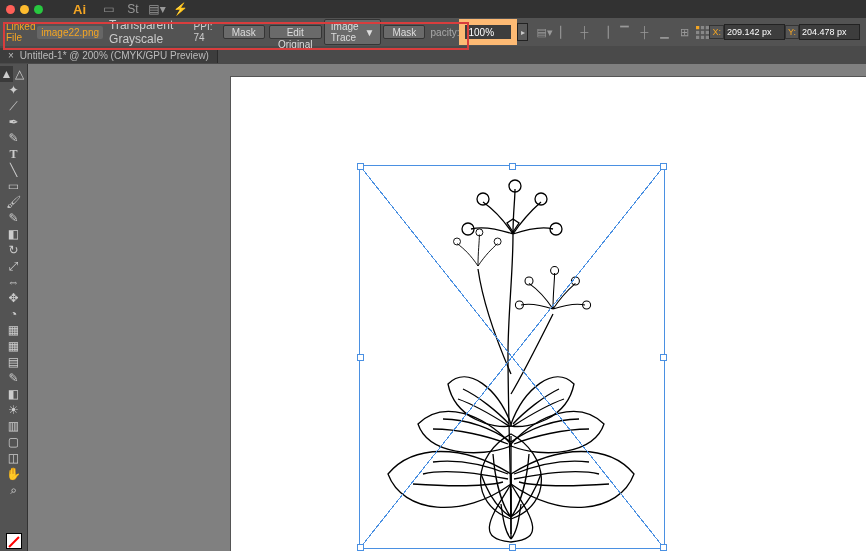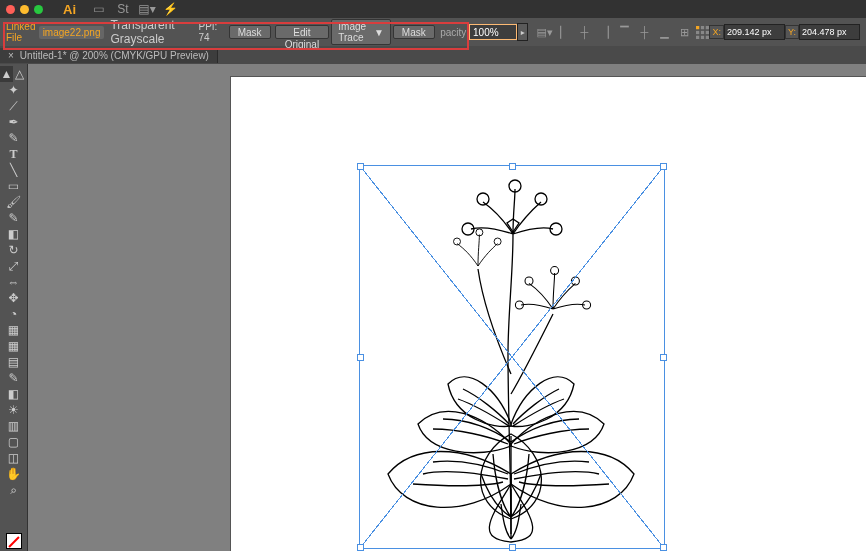--- a/index.html
+++ b/index.html
@@ -2,33 +2,33 @@
 <html><head>
 <meta charset="utf-8">
 <style>
   html,body{margin:0;padding:0;width:866px;height:551px;background:#4a4a4a;font-family:"Helvetica Neue",Arial,sans-serif;font-size:10px;color:#ccc;overflow:hidden;}
   .top-bar{height:18px;background:#323232;display:flex;align-items:center;padding:0 6px;gap:8px;}
   .traffic{display:flex;gap:5px;align-items:center;}
   .traffic span{width:9px;height:9px;border-radius:50%;display:inline-block;}
   .tr-red{background:#ff5f57;}
   .tr-yellow{background:#febc2e;}
   .tr-green{background:#28c840;}
-  .ai-logo{color:#f5a623;font-weight:bold;font-size:13px;margin-left:12px;}
+  .ai-logo{color:#f5a623;font-weight:bold;font-size:13px;margin-left:22px;}
   .tb-icons{display:flex;gap:10px;margin-left:8px;align-items:center;}
   .tb-icon{width:14px;height:14px;display:flex;align-items:center;justify-content:center;color:#999;font-size:12px;}
   .highlight-box{position:absolute;top:22px;left:3px;width:462px;height:24px;border:2px solid #d93d3d;z-index:10;pointer-events:none;}
   .control-bar{height:28px;background:#535353;display:flex;align-items:center;padding:0 6px;position:relative;font-size:10px;}
   .linked-file{color:#f5a623;font-size:10px;margin-right:0;}
   .filename{background:#666;color:#f5a623;padding:1px 4px;border-radius:2px;font-size:10px;}
   .grayscale{color:#ccc;margin:0 6px;font-size:12px;}
   .ppi{color:#ccc;font-size:10px;margin-right:6px;}
   .ctrl-btn{background:#6a6a6a;border:1px solid #353535;color:#ddd;font-size:10px;padding:1px 8px;margin:0 2px;border-radius:2px;cursor:pointer;height:14px;line-height:12px;}
   .dropdown-btn{background:#6a6a6a;border:1px solid #353535;color:#ddd;font-size:10px;padding:1px 6px;display:flex;align-items:center;gap:2px;border-radius:2px;}
   .opacity-label{color:#aaa;font-size:10px;}
-  .opacity-input{background:#3d3d3d;border:1px solid #fdba74;color:#fff;width:40px;height:14px;font-size:10px;padding:0 3px;}
+  .opacity-input{background:#3d3d3d;border:6px solid #fdba74;color:#fff;width:40px;height:14px;font-size:10px;padding:0 3px;}
   .opacity-dd{width:14px;height:16px;background:#5a5a5a;border:1px solid #222;display:flex;align-items:center;justify-content:center;font-size:8px;}
   .right-icons{display:flex;gap:4px;align-items:center;margin-left:8px;}
   .r-icon{width:16px;height:16px;display:flex;align-items:center;justify-content:center;color:#999;font-size:11px;}
   .coord-group{display:flex;align-items:center;font-size:9px;}
   .coord-label{background:#555;color:#f5a623;padding:1px 2px;border:1px solid #333;}
   .coord-input{background:#3d3d3d;border:1px solid #222;color:#fff;width:55px;height:14px;font-size:9px;padding:0 2px;}
   .icon-grid{width:13px;height:13px;}
   .tab-bar{height:18px;display:flex;align-items:center;background:#4a4a4a;}
   .tab{background:#3d3d3d;color:#bbb;font-size:10px;padding:2px 8px;display:flex;align-items:center;gap:6px;border-right:1px solid #2a2a2a;}
   .tab-close{cursor:pointer;font-size:10px;}

